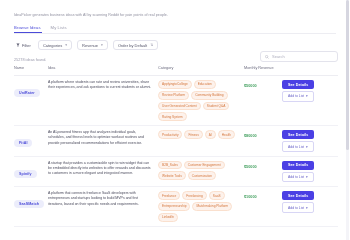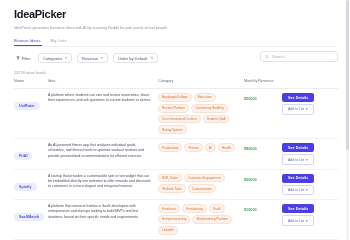--- a/index.html
+++ b/index.html
@@ -121,21 +121,20 @@
     position: absolute; top: 0; left: 0; width: 3px; height: 150px;
     background: #d6d6e0; border-radius: 2px;
   }
   svg { display: block; }
 </style>
 </head>
 <body>
 
 <div class="page">
 
-  <div class="app-title">IdeaPicker</div>
   <div class="app-sub">IdeaPicker generates business ideas with AI by scanning Reddit for pain points of real people.</div>
 
   <div class="tabs">
     <div class="tab active">Browse Ideas</div>
     <div class="tab">My Lists</div>
     <div class="tabs-underline"></div>
   </div>
   <div class="tabs-rule"></div>
 
   <div class="filterbar">

